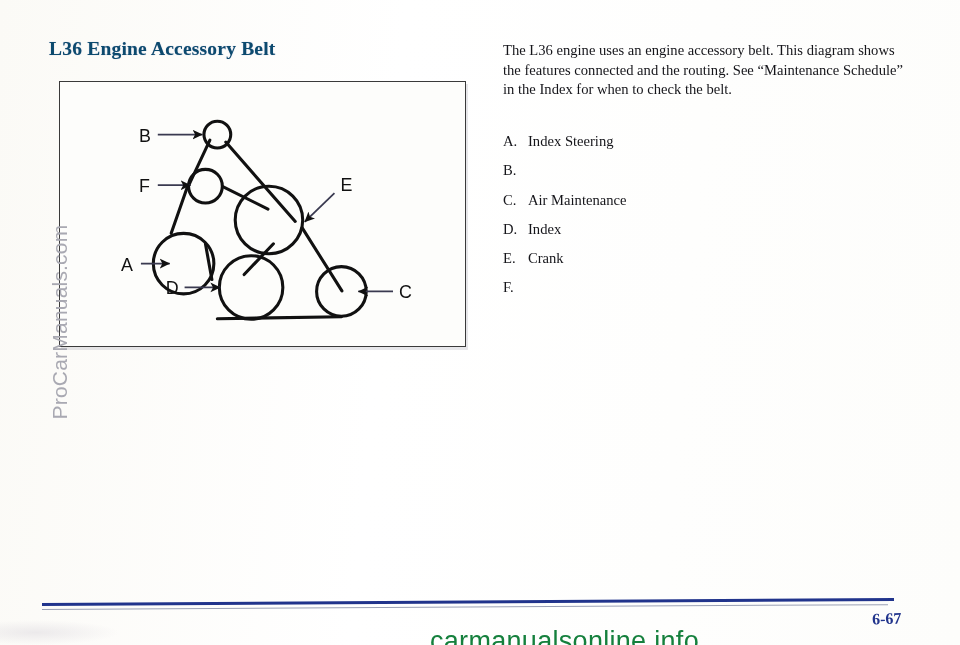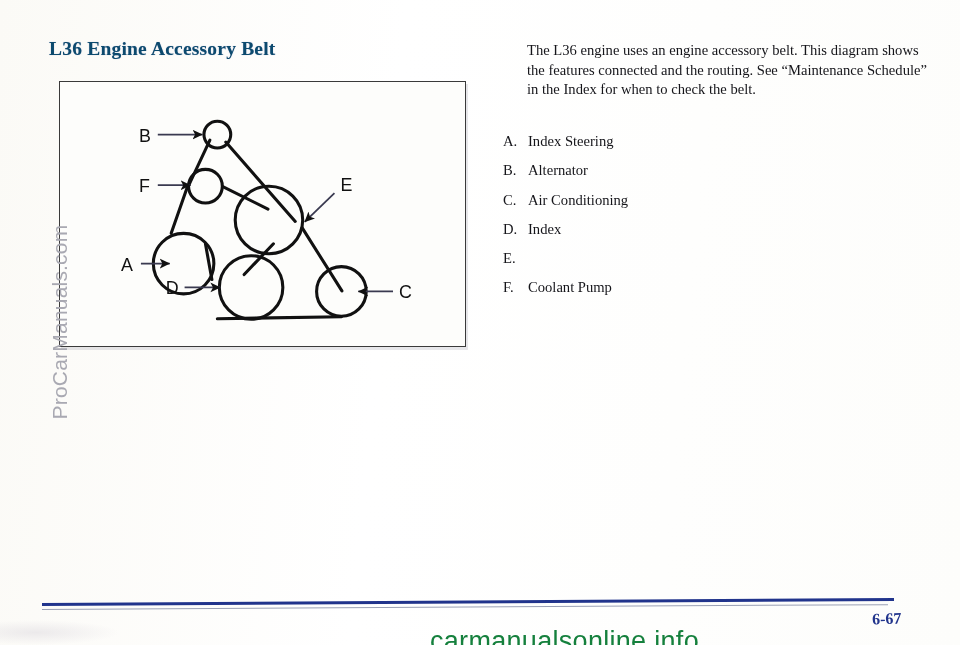--- a/index.html
+++ b/index.html
@@ -62,21 +62,20 @@
   .body-text {
     position: absolute;
     left: 503px;
     top: 41px;
     width: 410px;
     font-size: 14.6px;
     line-height: 19.6px;
     color: #15151a;
     font-family: "Liberation Serif", serif;
     text-align: left;
-    margin-left: 24px;
   }
 
   .legend-list {
     position: absolute;
     left: 503px;
     top: 133px;
     width: 390px;
     font-family: "Liberation Serif", serif;
   }
   .legend-item {
@@ -241,36 +240,35 @@
 
 <div class="body-text">The L36 engine uses an engine accessory belt. This diagram shows the features connected and the routing. See “Maintenance Schedule” in the Index for when to check the belt.</div>
 
 <div class="legend-list">
   <div class="legend-item">
     <span class="legend-letter">A.</span>
     <span class="legend-label">Index Steering</span>
   </div>
   <div class="legend-item">
     <span class="legend-letter">B.</span>
-    <span class="legend-label">Alternator</span>
   </div>
   <div class="legend-item">
     <span class="legend-letter">C.</span>
-    <span class="legend-label">Air Conditioning</span>
+    <span class="legend-label">Air Maintenance</span>
   </div>
   <div class="legend-item">
     <span class="legend-letter">D.</span>
     <span class="legend-label">Index</span>
   </div>
   <div class="legend-item">
     <span class="legend-letter">E.</span>
+    <span class="legend-label">Crank</span>
   </div>
   <div class="legend-item">
     <span class="legend-letter">F.</span>
-    <span class="legend-label">Coolant Pump</span>
   </div>
 </div>
 
 <div class="rule-wrap">
   <div class="rule-thick"></div>
   <div class="rule-thin"></div>
 </div>
 
 <div class="page-number">6-67</div>
 

